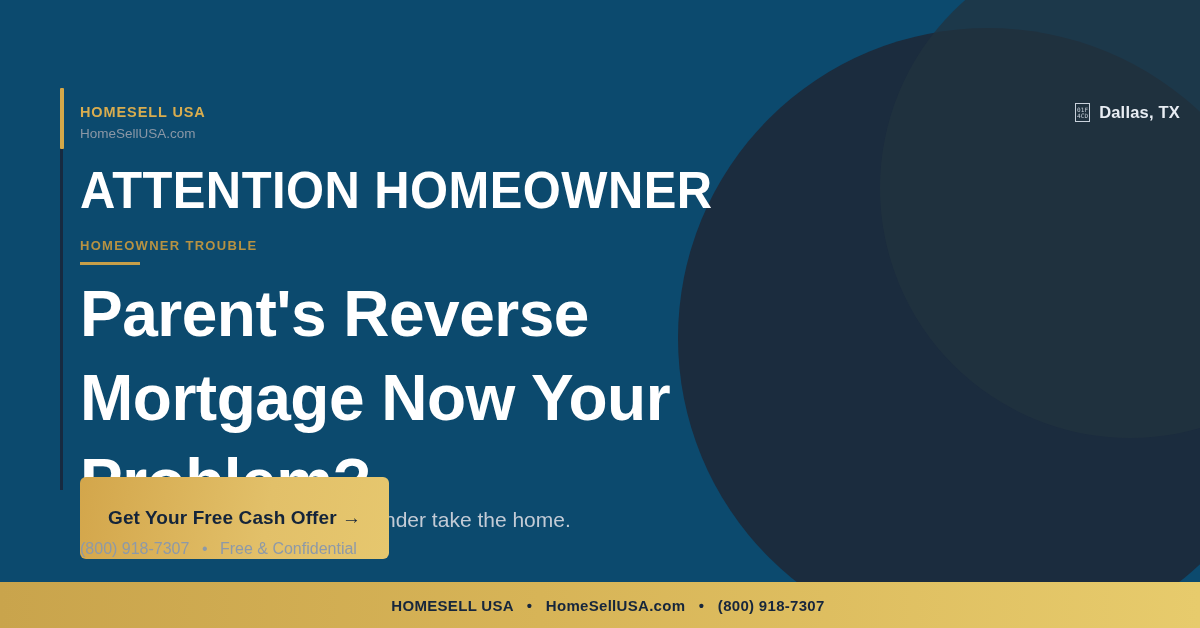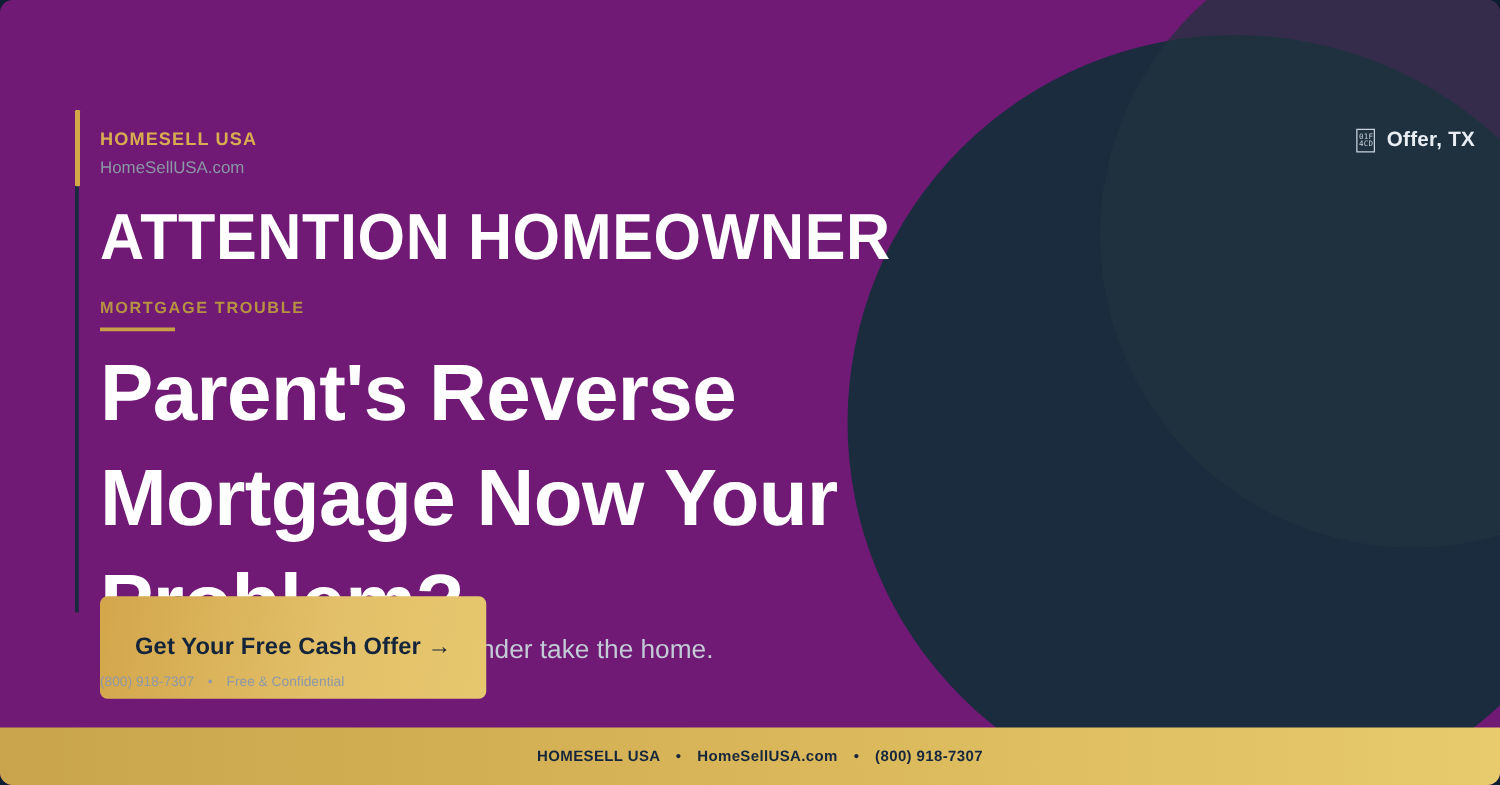--- a/index.html
+++ b/index.html
@@ -12,23 +12,22 @@
 
   body {
     font-family: "Liberation Sans", sans-serif;
     background: #0e1e32;
   }
 
   .ad-canvas {
     position: relative;
     width: 1200px;
     height: 628px;
-    background: #701a75;
+    background: #0c4a6e;
     overflow: hidden;
-    border-radius: 10px;
   }
 
   
   .bg-circle {
     position: absolute;
     border-radius: 50%;
     pointer-events: none;
   }
   .bg-circle-large {
     width: 620px;
@@ -193,40 +192,40 @@
     letter-spacing: 0.1px;
     cursor: pointer;
     white-space: nowrap;
   }
 
   .contact-line {
     position: absolute;
     left: 0;
     top: 540px;
     color: #8d99a8;
-    font-size: 11px;
+    font-size: 16px;
     white-space: nowrap;
   }
   .contact-sep { padding: 0 8px; }
 
   
   .footer-bar {
     position: absolute;
     left: 0;
     top: 582px;
     width: 1200px;
     height: 46px;
     background: linear-gradient(90deg, #c9a44c 0%, #d7b457 45%, #e7cb6c 100%);
     display: flex;
     align-items: center;
     justify-content: center;
   }
   .footer-text {
     color: #16263c;
-    font-size: 12px;
+    font-size: 15px;
     font-weight: bold;
     letter-spacing: 0.3px;
     white-space: nowrap;
     margin-left: 16px;
   }
   .footer-sep { padding: 0 9px; }
 </style>
 </head>
 <body>
 
@@ -243,27 +242,27 @@
     <div class="brand-block">
       <div class="brand-name">HOMESELL USA</div>
       <div class="brand-site">HomeSellUSA.com</div>
     </div>
 
     <div class="location-badge">
       <span class="tofu-box">
         <span>01F</span>
         <span>4CD</span>
       </span>
-      <span class="location-text">Offer, TX</span>
+      <span class="location-text">Dallas, TX</span>
     </div>
 
     <div class="attention-line">ATTENTION HOMEOWNER</div>
 
     <div class="eyebrow">
-      <div class="eyebrow-text">MORTGAGE TROUBLE</div>
+      <div class="eyebrow-text">HOMEOWNER TROUBLE</div>
       <div class="eyebrow-underline"></div>
     </div>
 
     <h1 class="headline">Parent's Reverse Mortgage Now Your Problem?</h1>
 
     <div class="subhead">Don't let the reverse mortgage lender take the home.</div>
 
     <button class="cta-button">Get Your Free Cash Offer →</button>
 
     <div class="contact-line">

